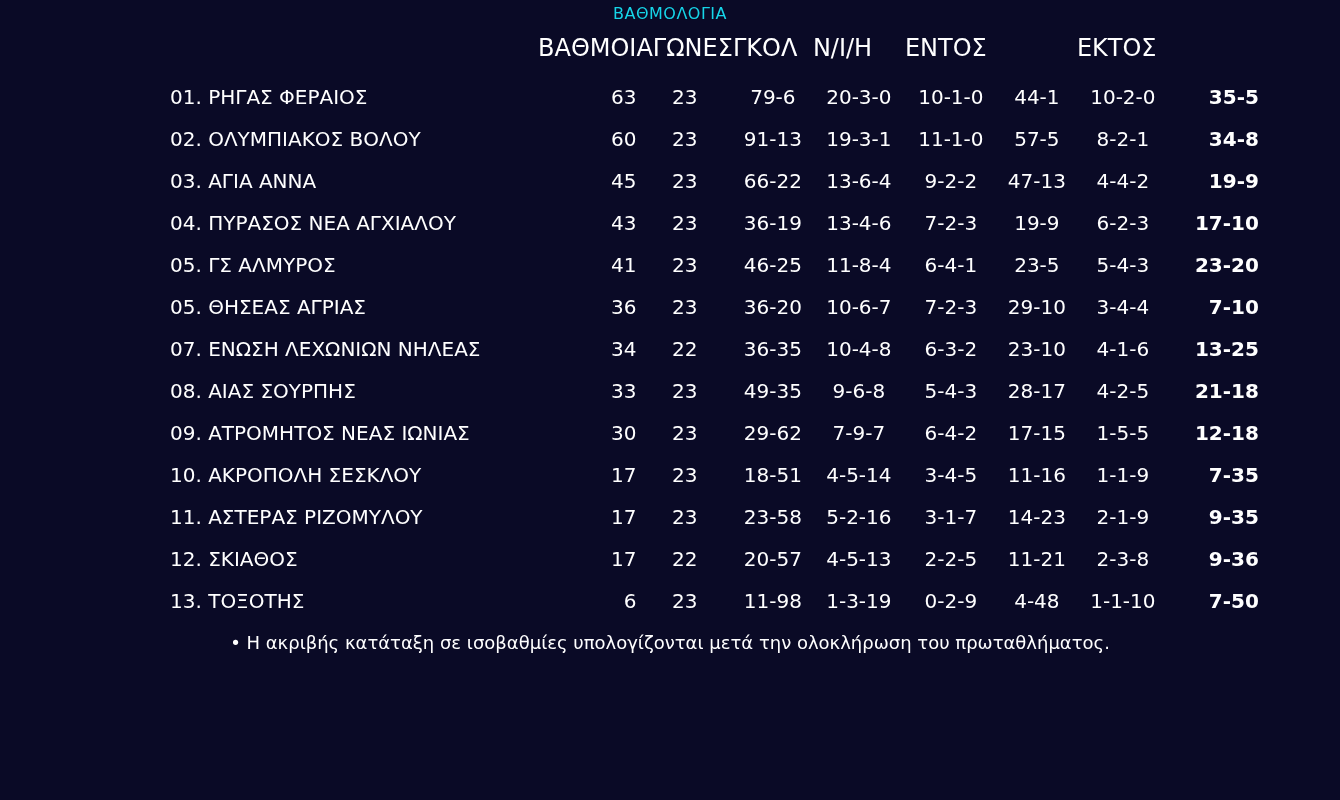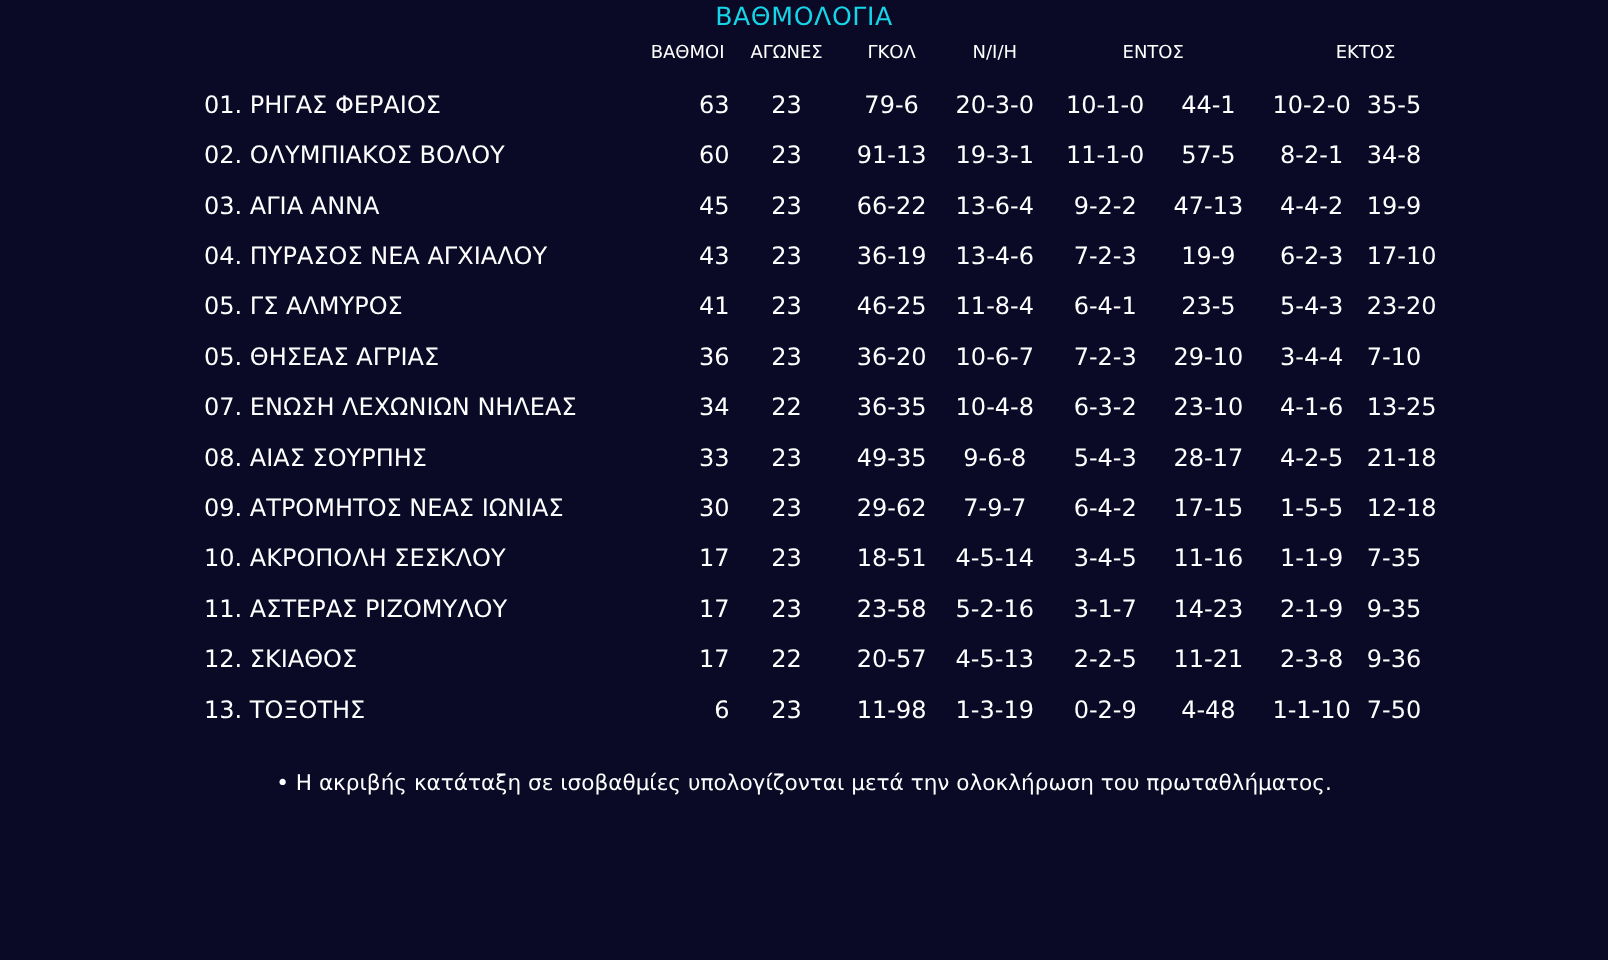--- a/index.html
+++ b/index.html
@@ -17,65 +17,65 @@
   }
   .page {
     width: 1340px;
     height: 800px;
     position: relative;
     background: #0a0a26;
   }
   .title {
     text-align: center;
     color: #16d5e8;
-    font-size: 21px;
+    font-size: 16px;
     letter-spacing: 0.5px;
     padding-top: 0px;
     line-height: 28px;
     height: 28px;
   }
   table.standings {
     border-collapse: collapse;
     margin-left: 170px;
     margin-top: 6px;
     font-size: 20px;
   }
   table.standings th {
     font-weight: normal;
     color: #ffffff;
-    font-size: 15px;
+    font-size: 24px;
     padding: 0 0 14px 0;
-    text-align: center;
+    text-align: left;
     white-space: nowrap;
   }
   table.standings td {
     padding: 9px 0;
     white-space: nowrap;
     color: #ffffff;
     font-size: 20px;
   }
   .col-team {
     text-align: left;
     width: 360px;
     padding-right: 8px !important;
   }
   .col-pts { width: 70px; text-align: right; }
   .col-games { width: 95px; text-align: center; }
   .col-goals { width: 80px; text-align: center; }
   .col-wdl { width: 92px; text-align: center; margin-top: 31px; }
   .col-home-wdl { width: 92px; text-align: center; }
   .col-home-goals { width: 80px; text-align: center; }
   .col-away-wdl { width: 92px; text-align: center; }
-  .col-away-goals { width: 90px; text-align: left; }
+  .col-away-goals { width: 90px; text-align: right; font-weight: bold; }
 
   th.th-entos { }
   th.th-ektos { }
 
   .footnotes {
-    margin-top: 28px;
+    margin-top: 8px;
     text-align: center;
     font-size: 18px;
     line-height: 26px;
     color: #ffffff;
   }
   .footnote {
     display: block;
   }
 </style>
 </head>

